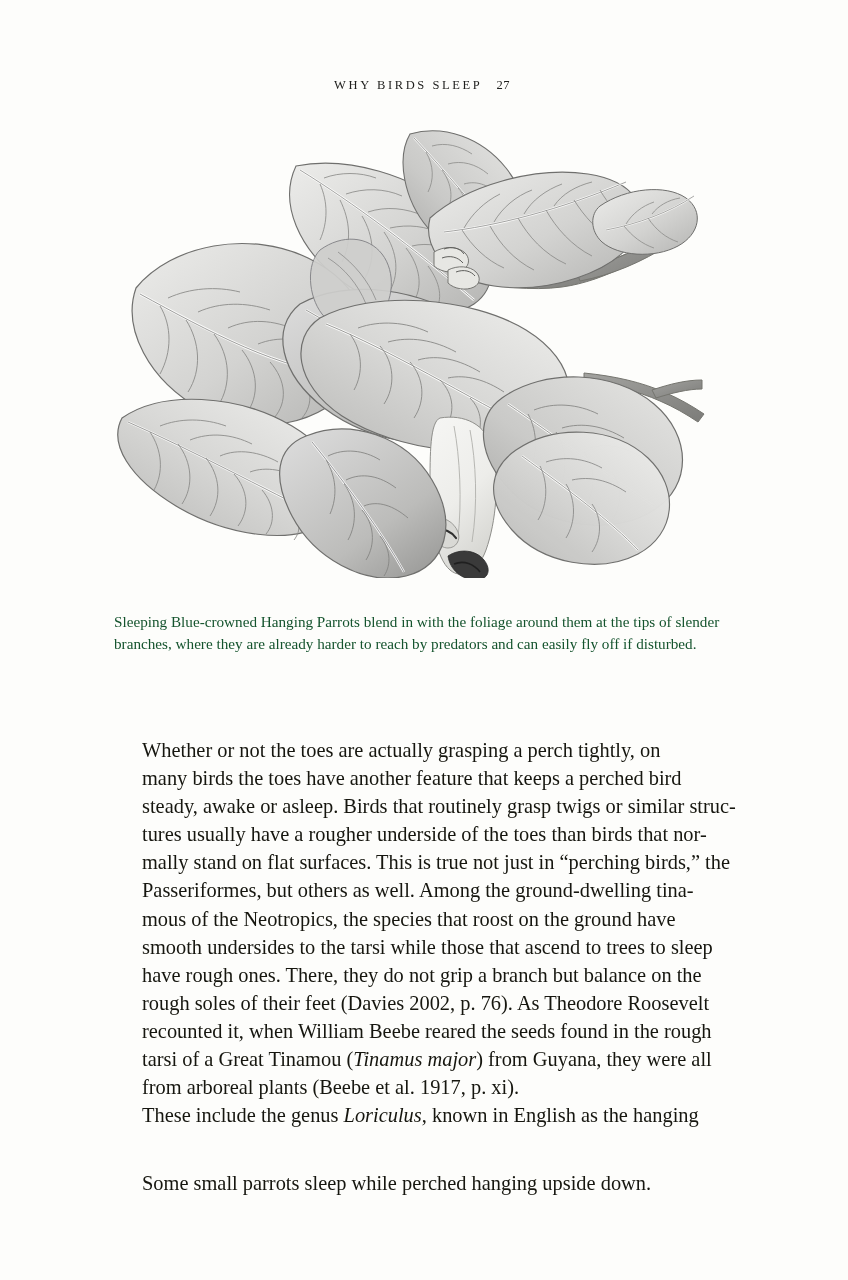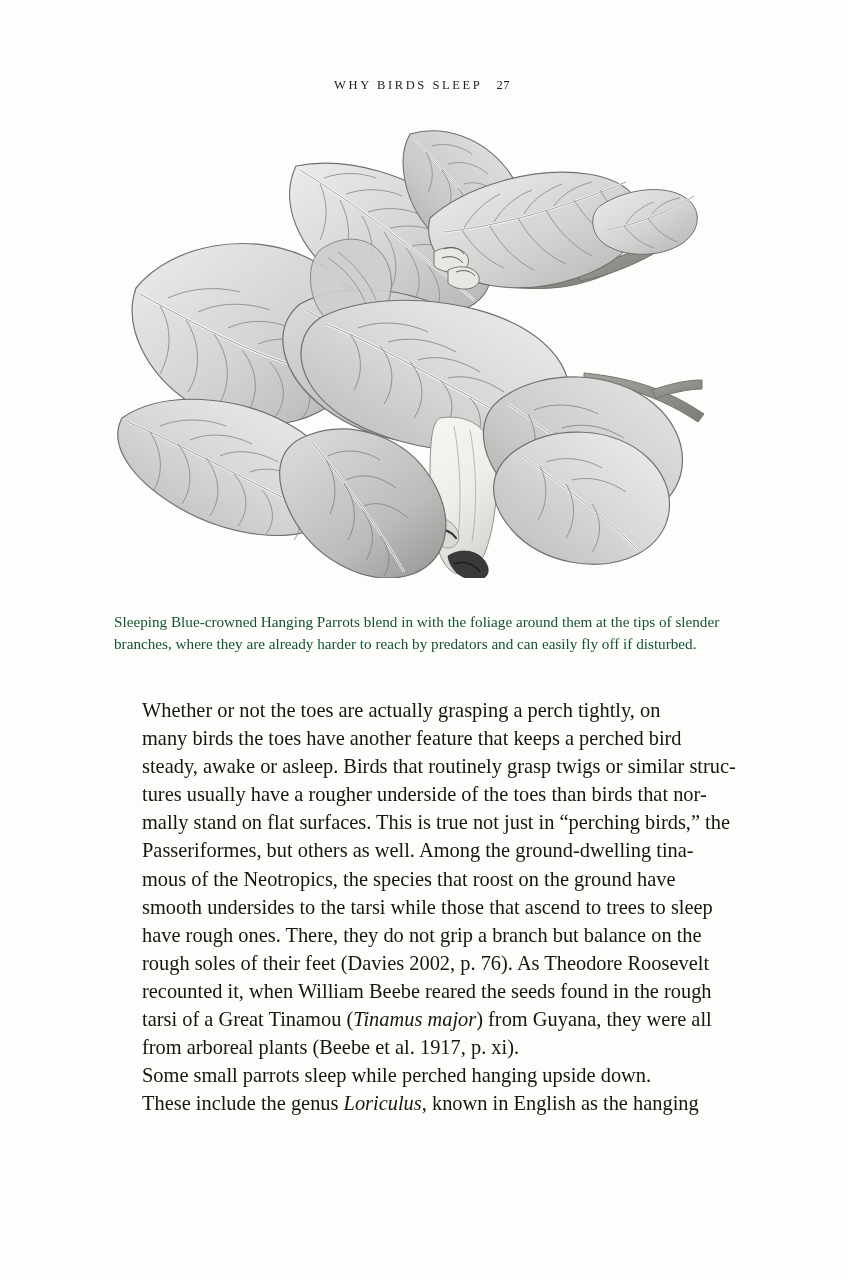--- a/index.html
+++ b/index.html
@@ -86,20 +86,21 @@
     text-indent: 28px;
     white-space: pre-wrap;
   }
   .body-text p .ln {
     display: block;
     white-space: pre;
   }
   .body-text p .ln.first {
     text-indent: 0;
     padding-left: 28px;
+    margin-top: 40px;
   }
   em { }
 </style>
 </head>
 <body>
 
 <div class="page">
 
   <div class="running-head">
     <span class="rh-title">WHY BIRDS SLEEP</span><span class="rh-page">27</span>
@@ -355,16 +356,16 @@
           <path d="M538 96 C544 88 554 82 566 80"></path>
         </g>
       </g>
     </svg>
   </div>
 
   <div class="caption">Sleeping Blue-crowned Hanging Parrots blend in with the foliage around them at the tips of slender branches, where they are already harder to reach by predators and can easily fly off if disturbed.</div>
 
   <div class="body-text">
     <p><span class="ln first">Whether or not the toes are actually grasping a perch tightly, on</span><span class="ln">many birds the toes have another feature that keeps a perched bird</span><span class="ln">steady, awake or asleep. Birds that routinely grasp twigs or similar struc-</span><span class="ln">tures usually have a rougher underside of the toes than birds that nor-</span><span class="ln">mally stand on flat surfaces. This is true not just in “perching birds,” the</span><span class="ln">Passeriformes, but others as well. Among the ground-dwelling tina-</span><span class="ln">mous of the Neotropics, the species that roost on the ground have</span><span class="ln">smooth undersides to the tarsi while those that ascend to trees to sleep</span><span class="ln">have rough ones. There, they do not grip a branch but balance on the</span><span class="ln">rough soles of their feet (Davies 2002, p. 76). As Theodore Roosevelt</span><span class="ln">recounted it, when William Beebe reared the seeds found in the rough</span><span class="ln"><span>tarsi of a Great Tinamou (</span><em>Tinamus major</em><span>) from Guyana, they were all</span></span><span class="ln">from arboreal plants (Beebe et al. 1917, p. xi).</span></p>
-    <p><span class="ln first">Some small parrots sleep while perched hanging upside down.</span><span class="ln"><span>These include the genus </span><em>Loriculus</em><span>, known in English as the hanging</span></span></p>
+    <p><span class="ln"><span>These include the genus </span><em>Loriculus</em><span>, known in English as the hanging</span></span><span class="ln first">Some small parrots sleep while perched hanging upside down.</span></p>
   </div>
 
 </div>
 
 </body></html>

